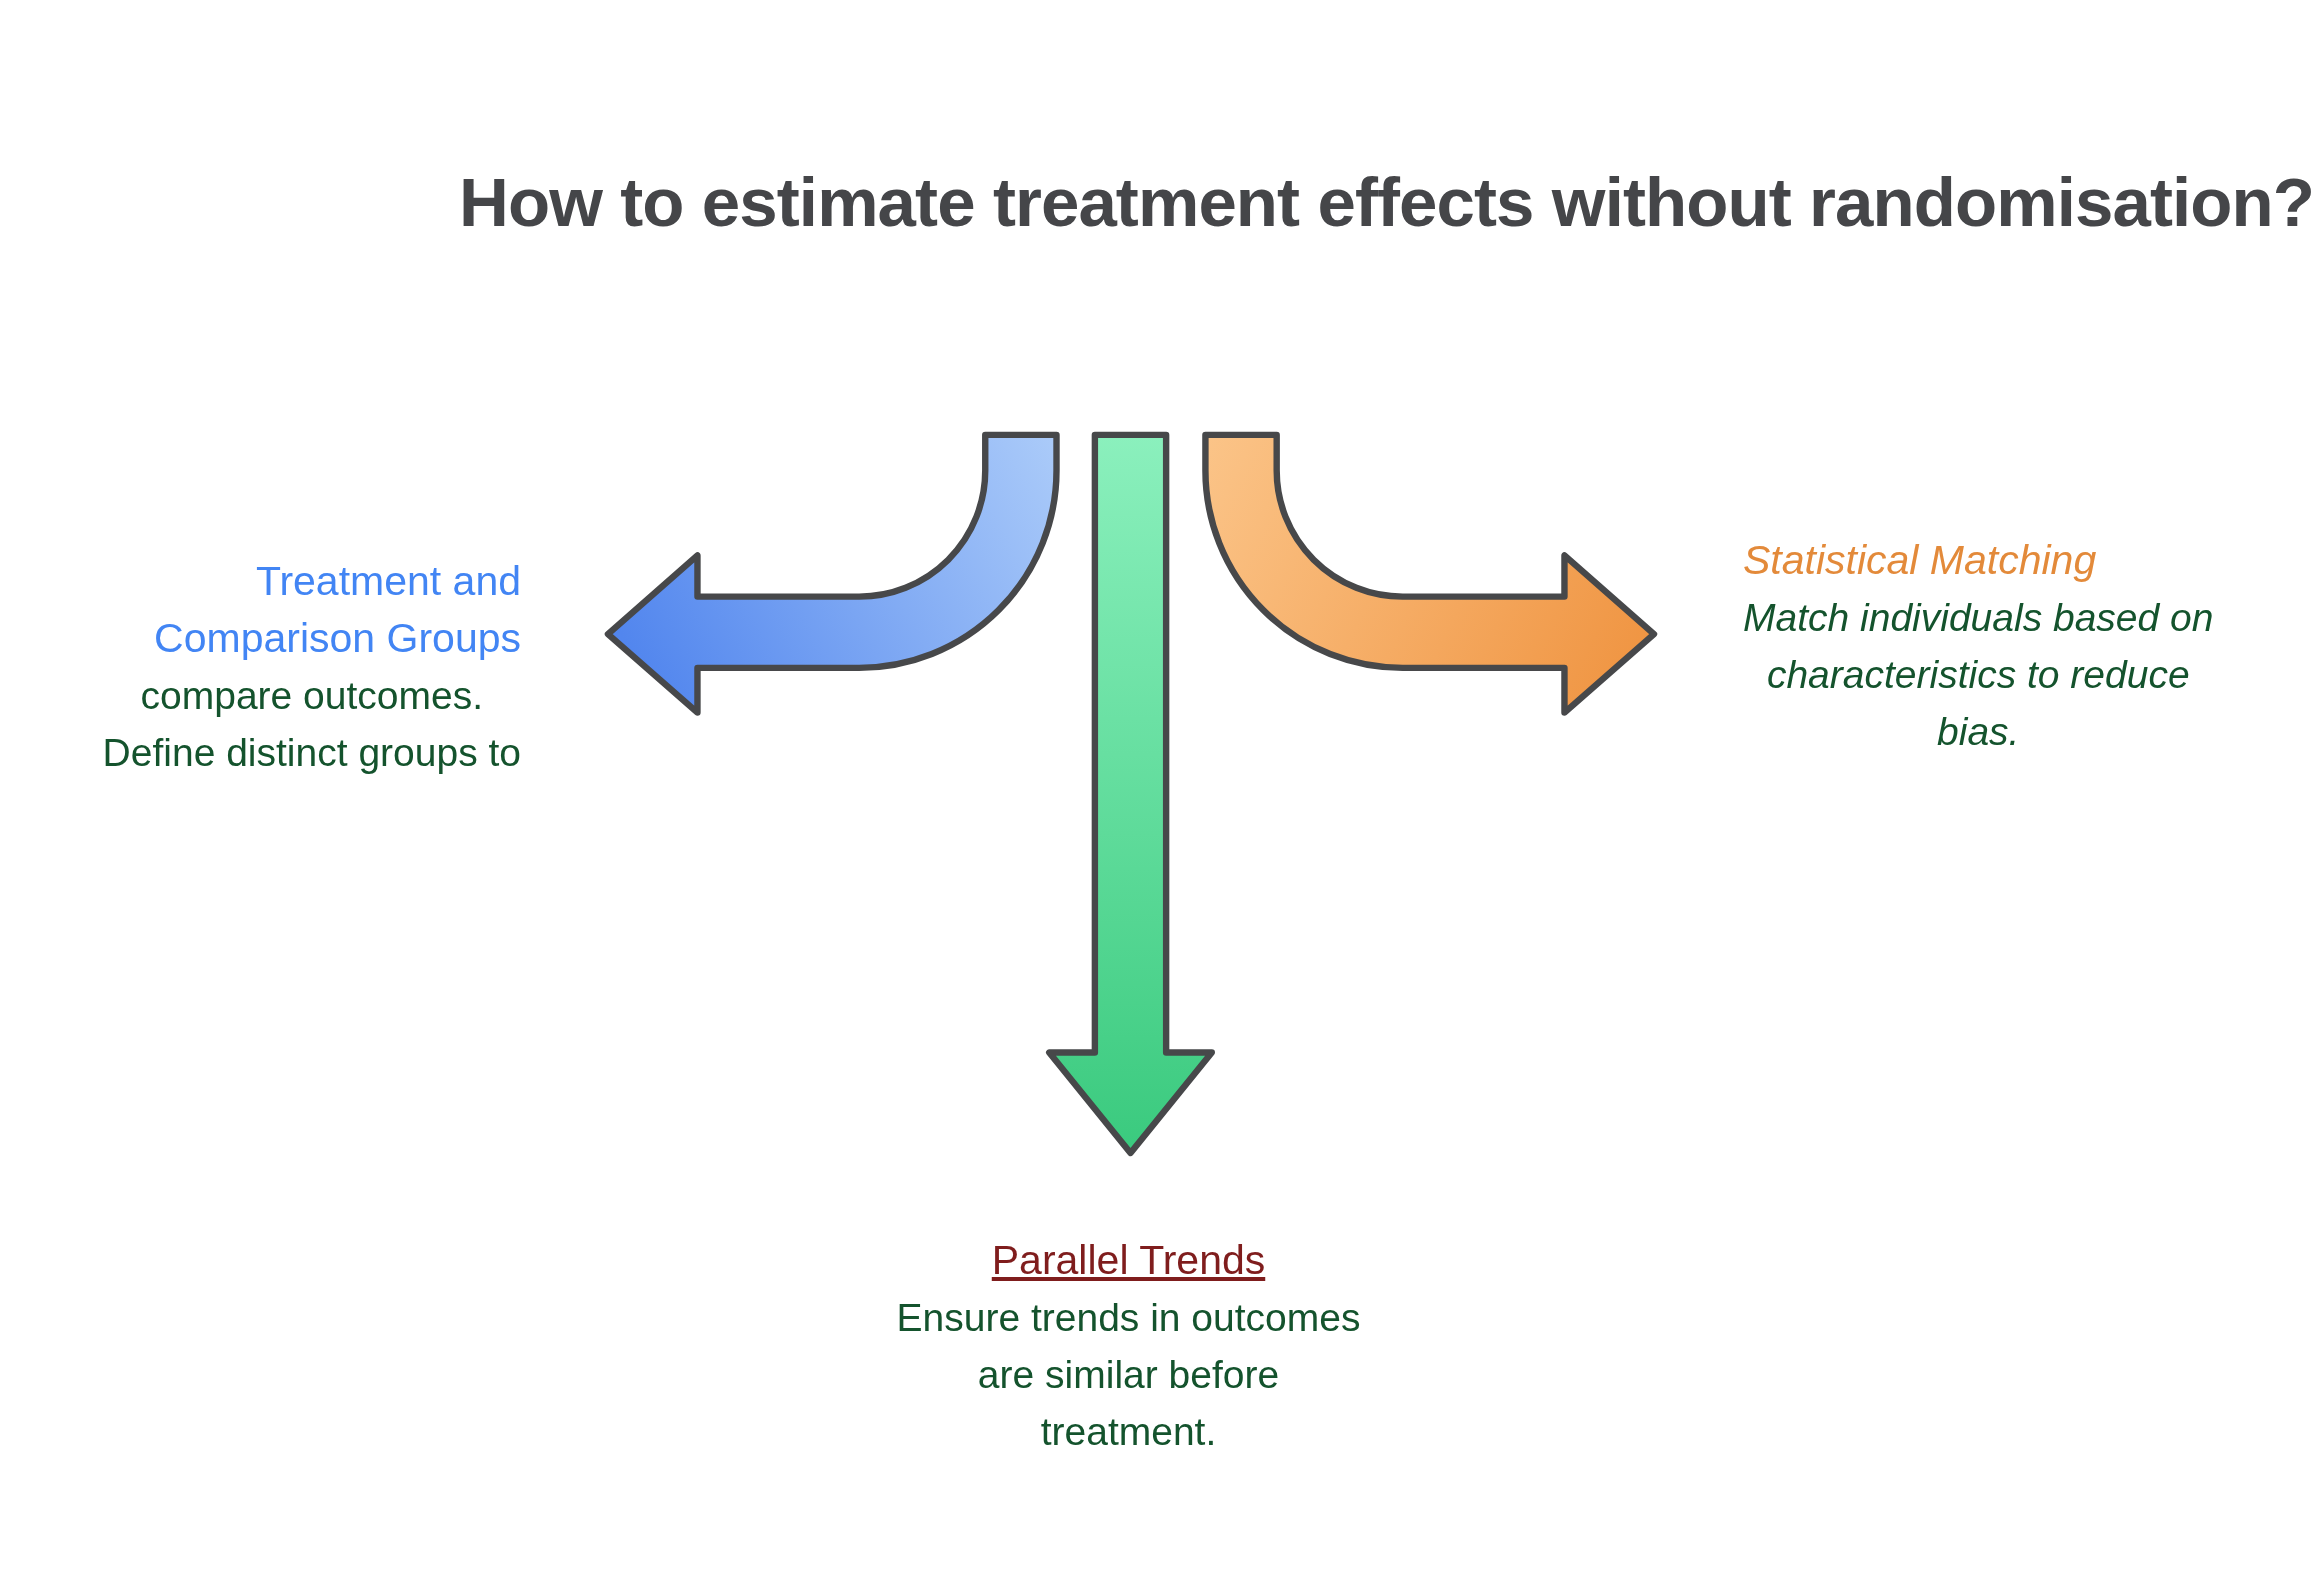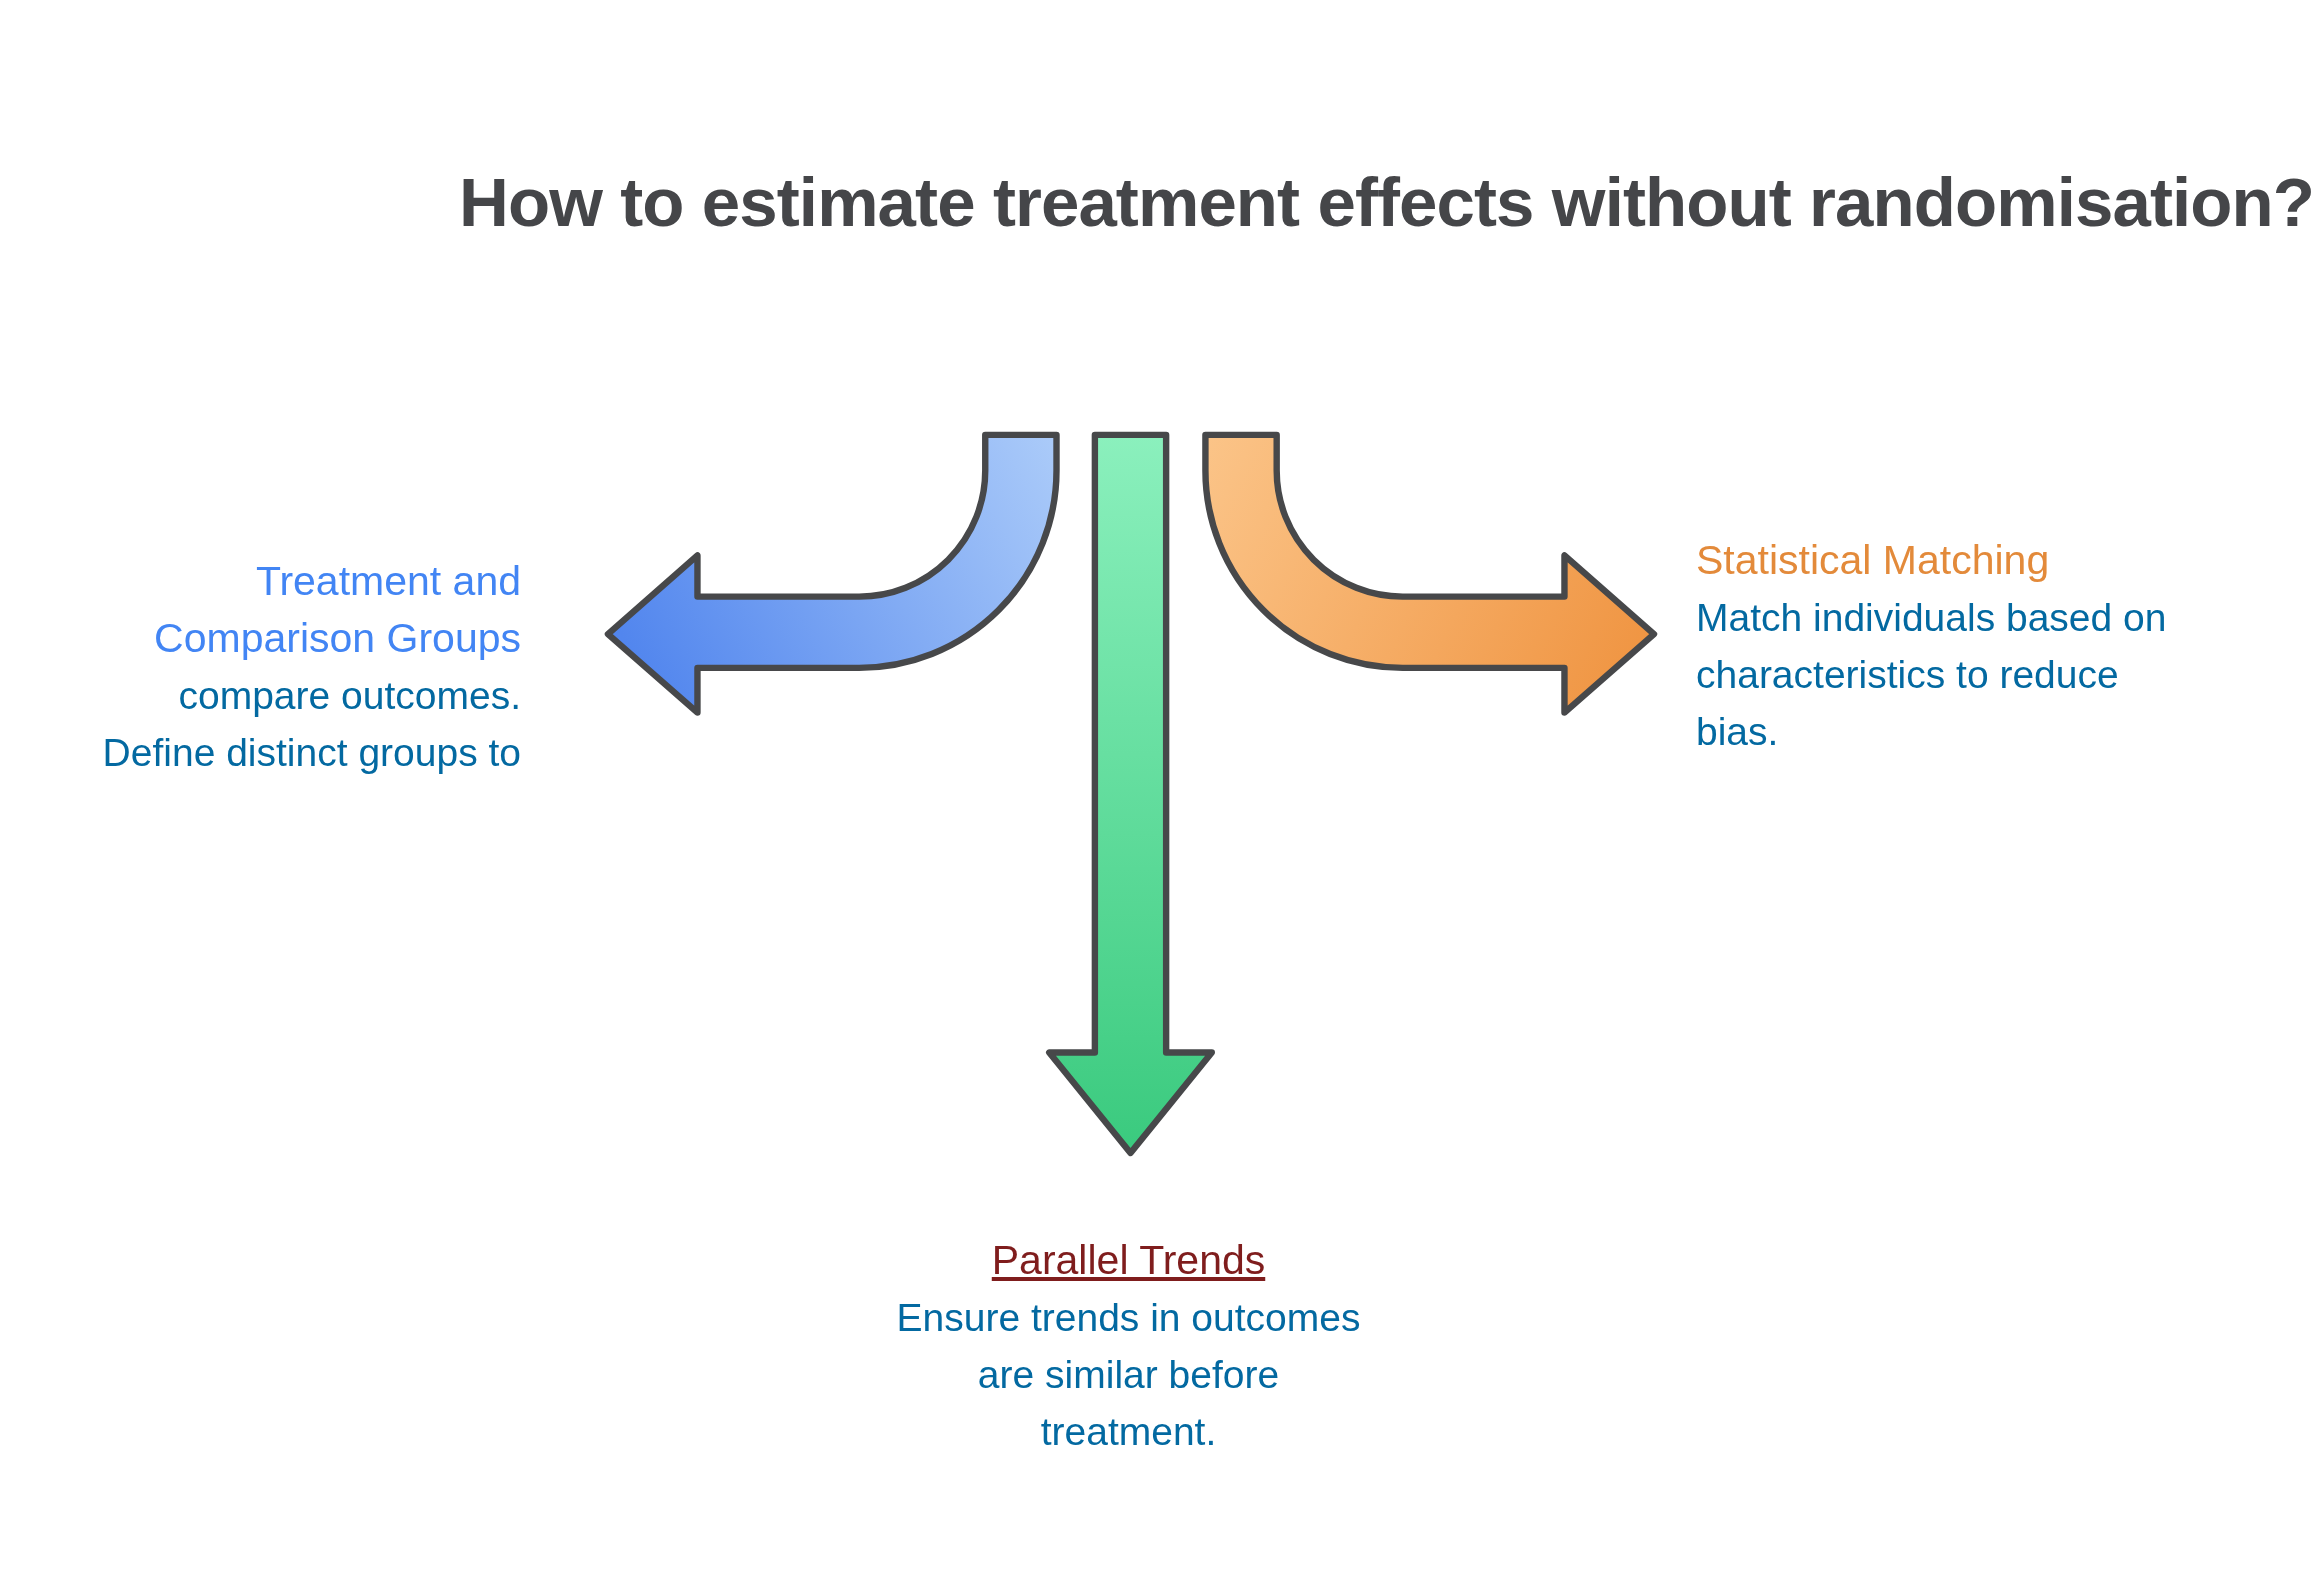--- a/index.html
+++ b/index.html
@@ -39,31 +39,32 @@
     font-size: 39px;
     line-height: 57px;
   }
   .block .line { white-space: nowrap; }
   .label {
     font-size: 41px;
   }
   .label-blue   { color: #4285f4; }
   .label-green  { color: #7f1d1d; text-decoration: underline; }
   .label-orange { color: #e38a3a; }
-  .desc { color: #0369a1; }
+  .desc { color: #14532d; text-align: center; }
   .block-left {
     top: 532px;
     right: 1793px;
     text-align: right;
     margin-top: 21px;
   }
   .block-right {
     top: 532px;
-    left: 1696px;
+    left: 1743px;
     text-align: left;
+    font-style: italic;
   }
   .block-down {
     top: 1232px;
     left: 763px;
     width: 731px;
     text-align: center;
   }
 </style>
 </head>
 <body>

